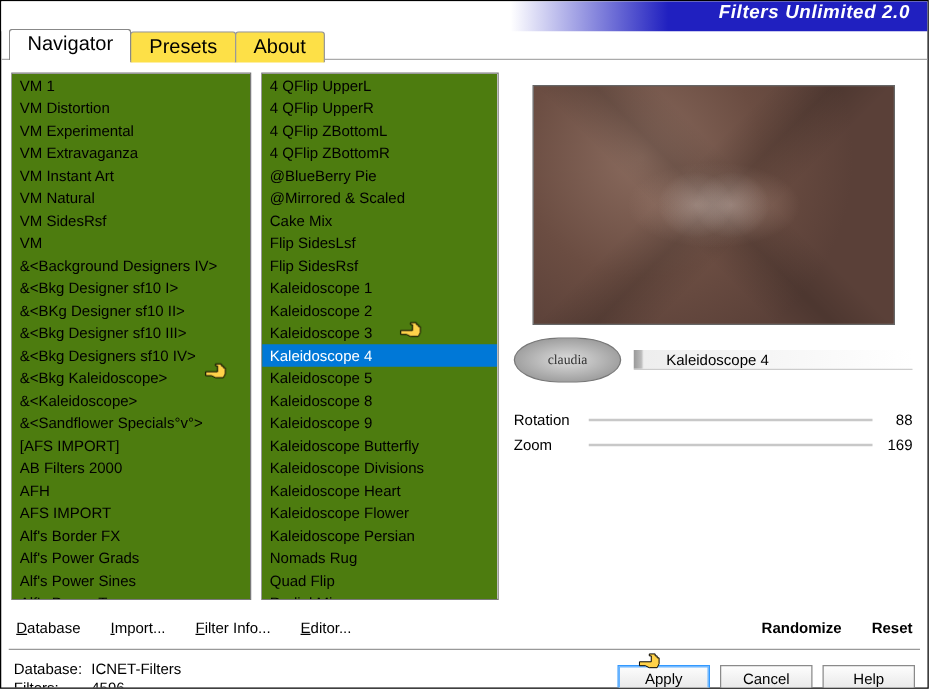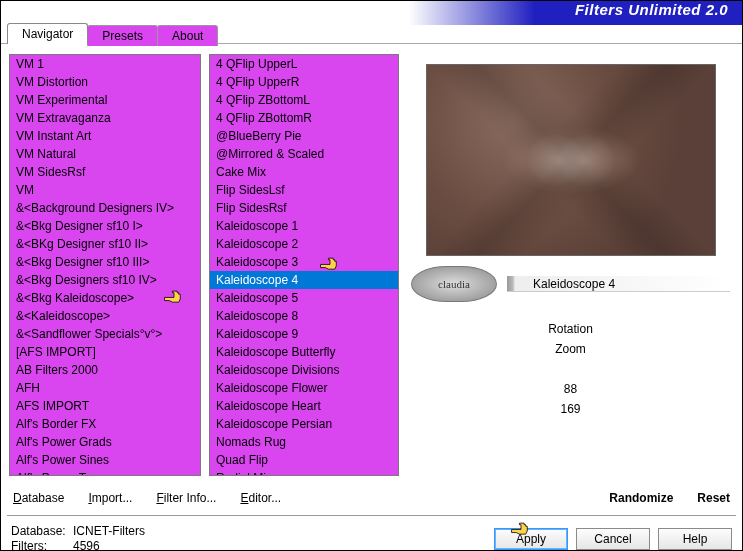--- a/index.html
+++ b/index.html
@@ -35,51 +35,51 @@
 .tabs {
   display: flex;
   margin-left: 6px;
   margin-top: -2px;
 }
 .tab {
   padding: 3px 14px;
   border: 1px solid #999;
   border-bottom: none;
   background: #fff;
-  font-size: 12px;
+  font-size: 16px;
   cursor: pointer;
   border-radius: 3px 3px 0 0;
   margin-right: -1px;
   position: relative;
 }
 .tab.active {
   background: #fff;
   z-index: 2;
   border-color: #888;
 }
 .tab:not(.active) {
-  background: #d946ef;
+  background: #fde047;
   top: 2px;
 }
 
 .tab-border {
   border-top: 1px solid #aaa;
   margin-top: -1px;
 }
 
 
 .main {
   display: flex;
   padding: 10px 8px 6px 8px;
   gap: 8px;
   height: 438px;
 }
 .listbox {
   border: 1px solid #7a7a7a;
-  background: #d946ef;
+  background: #4d7c0f;
   overflow-y: scroll;
   overflow-x: hidden;
   height: 100%;
   position: relative;
 }
 .listbox-left { width: 192px; flex: 0 0 192px; }
 .listbox-mid { width: 190px; flex: 0 0 190px; }
 
 .list-item {
   padding: 1px 6px;
@@ -162,21 +162,20 @@
 }
 
 .sliders {
   margin-top: 16px;
   padding: 0 4px;
 }
 .slider-row {
   display: flex;
   align-items: center;
   height: 20px;
-  flex-direction: column;
 }
 .slider-label { flex: 0 0 60px; font-size: 12px; }
 .slider-track { flex: 1; position: relative; height: 12px; }
 .slider-track::before {
   content: "";
   position: absolute;
   left: 0; right: 0; top: 5px;
   height: 2px;
   background: #c8c8c8;
 }
@@ -293,22 +292,22 @@
       <div class="list-item">Flip SidesRsf</div>
       <div class="list-item">Kaleidoscope 1</div>
       <div class="list-item">Kaleidoscope 2</div>
       <div class="list-item">Kaleidoscope 3</div>
       <div class="list-item selected">Kaleidoscope 4</div>
       <div class="list-item">Kaleidoscope 5</div>
       <div class="list-item">Kaleidoscope 8</div>
       <div class="list-item">Kaleidoscope 9</div>
       <div class="list-item">Kaleidoscope Butterfly</div>
       <div class="list-item">Kaleidoscope Divisions</div>
+      <div class="list-item">Kaleidoscope Heart</div>
       <div class="list-item">Kaleidoscope Flower</div>
-      <div class="list-item">Kaleidoscope Heart</div>
       <div class="list-item">Kaleidoscope Persian</div>
       <div class="list-item">Nomads Rug</div>
       <div class="list-item">Quad Flip</div>
       <div class="list-item">Radial Mirror</div>
     </div>
 
   <div class="right-panel">
     <div class="preview"></div>
 
     <div class="logo-row">

